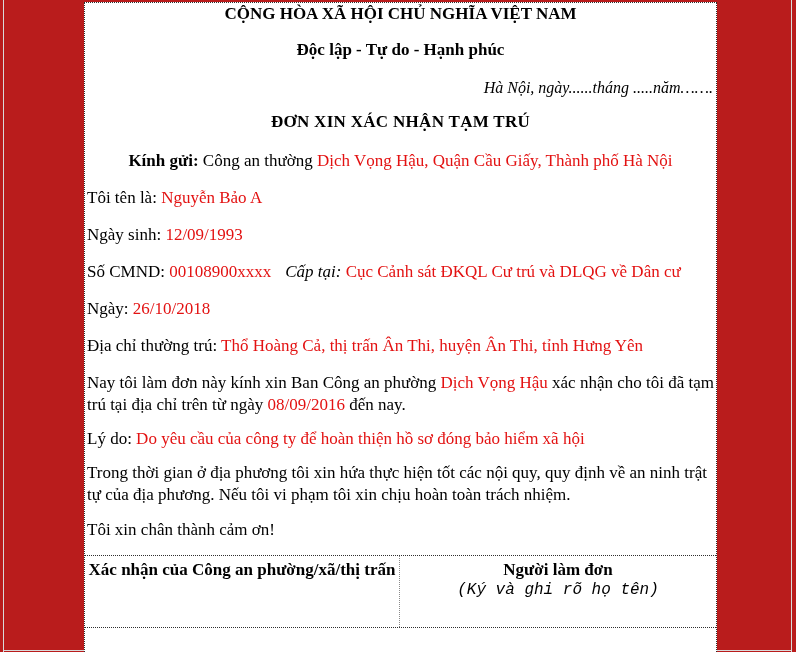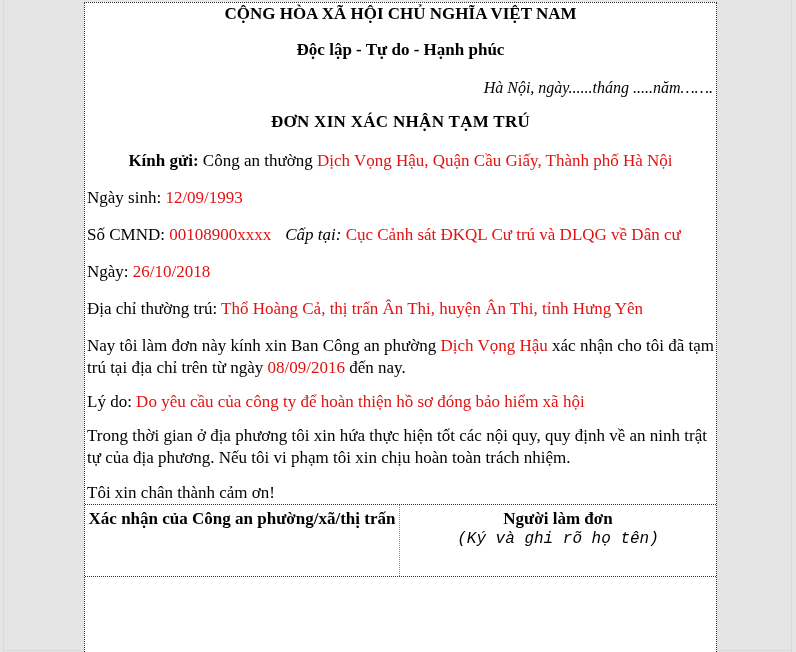--- a/index.html
+++ b/index.html
@@ -9,21 +9,21 @@
     height: 652px;
     overflow: hidden;
     background: #ffffff;
     font-family: "Liberation Serif", "DejaVu Serif", serif;
     color: #000000;
   }
   .page {
     position: relative;
     width: 796px;
     height: 652px;
-    background: #e5e5e5;
+    background: #b91c1c;
   }
   .edge-v {
     position: absolute;
     top: 0;
     width: 1px;
     height: 652px;
     background: #d9d9d9;
   }
   .edge-left { left: 3px; }
   .edge-right { left: 791px; }
@@ -95,20 +95,21 @@
   .gap-left { margin-left: 14px; font-style: italic; }
   .para {
     margin: 15px 0 0 0;
     font-size: 17px;
     line-height: 22px;
   }
   .para-tight { margin-top: 12px; }
   .thanks-line { margin-top: 13px; font-size: 17px; line-height: 22px; }
 
   .sig-table {
+    margin-top: 14px;
     display: flex;
     border-top: 1px dotted #2f2f2f;
     border-bottom: 1px dotted #2f2f2f;
     height: 71px;
     margin-left: -2px;
     margin-right: -2px;
   }
   .sig-cell {
     box-sizing: border-box;
     padding-top: 3px;
@@ -146,20 +147,23 @@
       <div class="motto">Độc lập - Tự do - Hạnh phúc</div>
 
       <div class="dateline">Hà Nội, ngày......tháng .....năm…….</div>
 
       <div class="doc-title">ĐƠN XIN XÁC NHẬN TẠM TRÚ</div>
 
       <div class="greeting">
         <span class="bold">Kính gửi:</span><span> Công an thường </span><span class="red">Dịch Vọng Hậu, Quận Cầu Giấy, Thành phố Hà Nội</span>
       </div>
 
+      <div class="field-line">
+        <span>Tôi tên là: </span><span class="red">Nguyễn Bảo A</span>
+      </div>
 
       <div class="field-line">
         <span>Ngày sinh: </span><span class="red">12/09/1993</span>
       </div>
 
       <div class="field-line">
         <span>Số CMND: </span><span class="red">00108900xxxx</span><span class="gap-left">Cấp tại: </span><span class="red">Cục Cảnh sát ĐKQL Cư trú và DLQG về Dân cư</span>
       </div>
 
       <div class="field-line">

